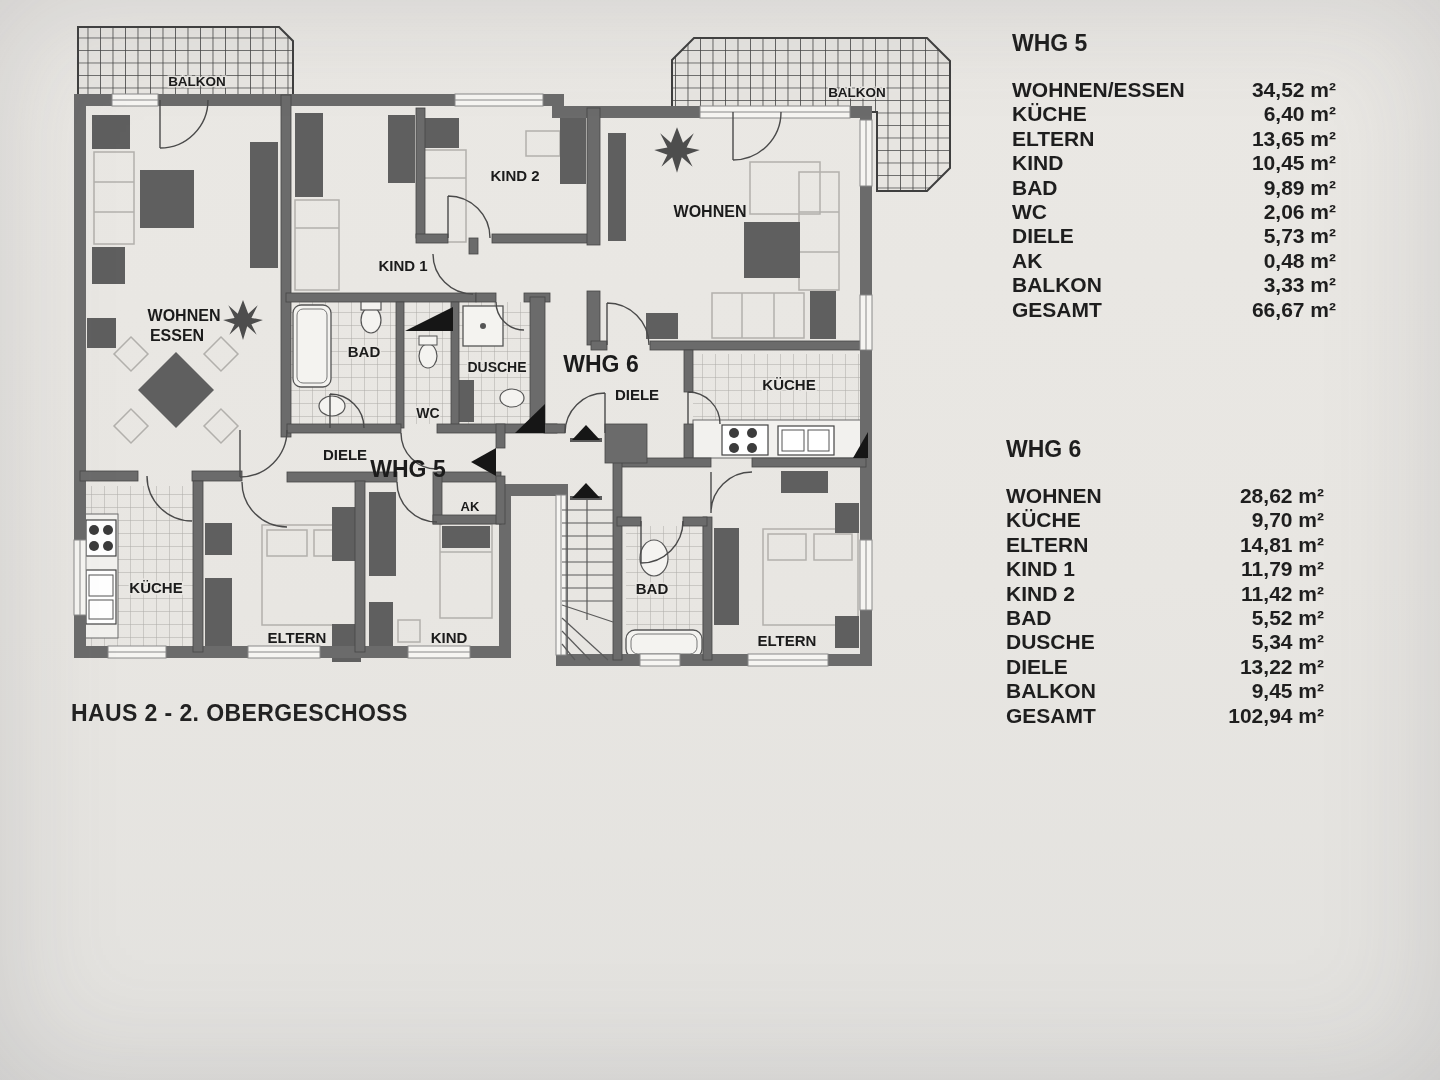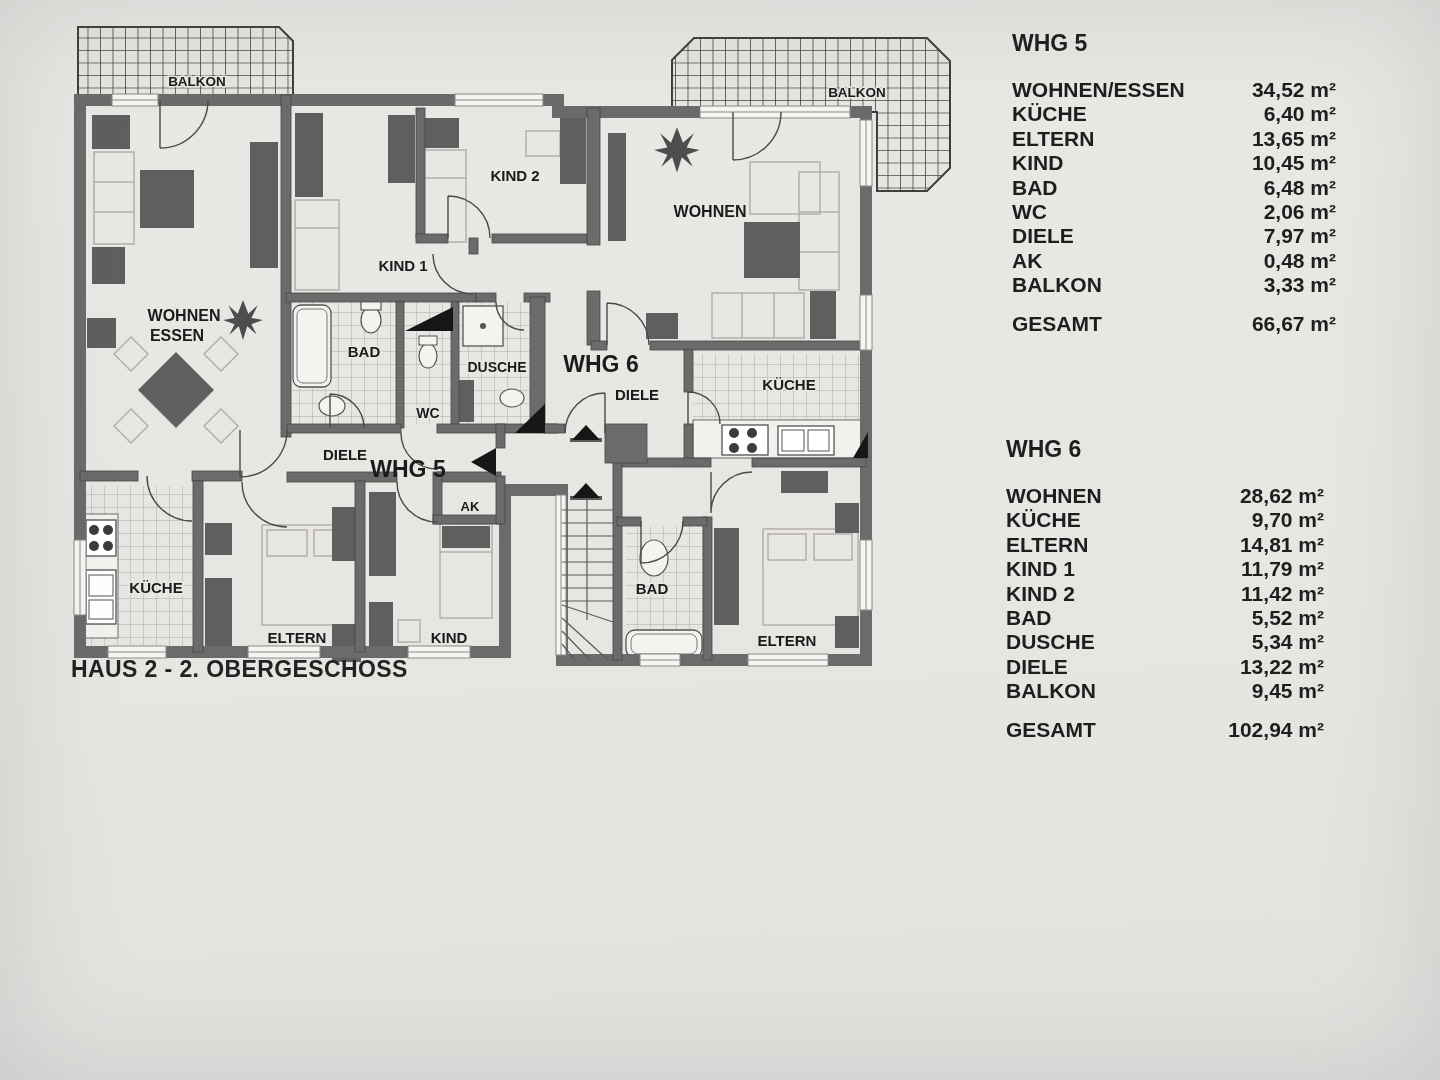--- a/index.html
+++ b/index.html
@@ -8,32 +8,32 @@
     font-family:"Liberation Sans","DejaVu Sans",sans-serif;
     background:linear-gradient(178deg,#eae8e4 0%,#e8e6e2 55%,#e2e1de 100%);
     position:relative;overflow:hidden;
   }
   .photo-vignette{
     position:absolute;inset:0;pointer-events:none;
     box-shadow:inset 0 0 120px rgba(90,90,100,0.18);
   }
   .plan-wrap{position:absolute;left:0;top:0;width:1000px;height:760px;}
   .caption{
-    position:absolute;left:71px;top:656px;
+    position:absolute;left:71px;top:700px;
     font-size:23px;font-weight:600;color:#222;letter-spacing:0.4px;
   }
   .panel{position:absolute;color:#1e1e1e;}
   .panel .ptitle{font-size:23px;font-weight:bold;}
   .panel .rows{margin-top:21px;}
   .panel .row{
     display:flex;justify-content:space-between;align-items:center;
     font-size:21px;font-weight:bold;line-height:24.4px;white-space:nowrap;
   }
   .panel .row .val{text-align:right;}
-  .panel .row.total{margin-top:14px;}
+  .panel .row.total{}
   svg text{font-family:"Liberation Sans","DejaVu Sans",sans-serif;fill:#1b1b1b;font-weight:bold;}
   svg .halo{paint-order:stroke;stroke:#e9e7e3;stroke-width:3px;}
 </style>
 </head>
 <body>
 
 <div class="plan-wrap">
 <svg viewBox="0 0 1000 760" width="1000" height="760">
   <defs>
     <pattern id="tile" width="13" height="13" patternUnits="userSpaceOnUse">
@@ -317,29 +317,29 @@
     <div class="row">
         <span>ELTERN</span>
         <span class="val">13,65 m²</span>
       </div>
     <div class="row">
         <span>KIND</span>
         <span class="val">10,45 m²</span>
       </div>
     <div class="row">
         <span>BAD</span>
-        <span class="val">6,48 m²</span>
+        <span class="val">9,89 m²</span>
       </div>
     <div class="row">
         <span>WC</span>
         <span class="val">2,06 m²</span>
       </div>
     <div class="row">
         <span>DIELE</span>
-        <span class="val">7,97 m²</span>
+        <span class="val">5,73 m²</span>
       </div>
     <div class="row">
         <span>AK</span>
         <span class="val">0,48 m²</span>
       </div>
     <div class="row">
         <span>BALKON</span>
         <span class="val">3,33 m²</span>
       </div>
   </div>

